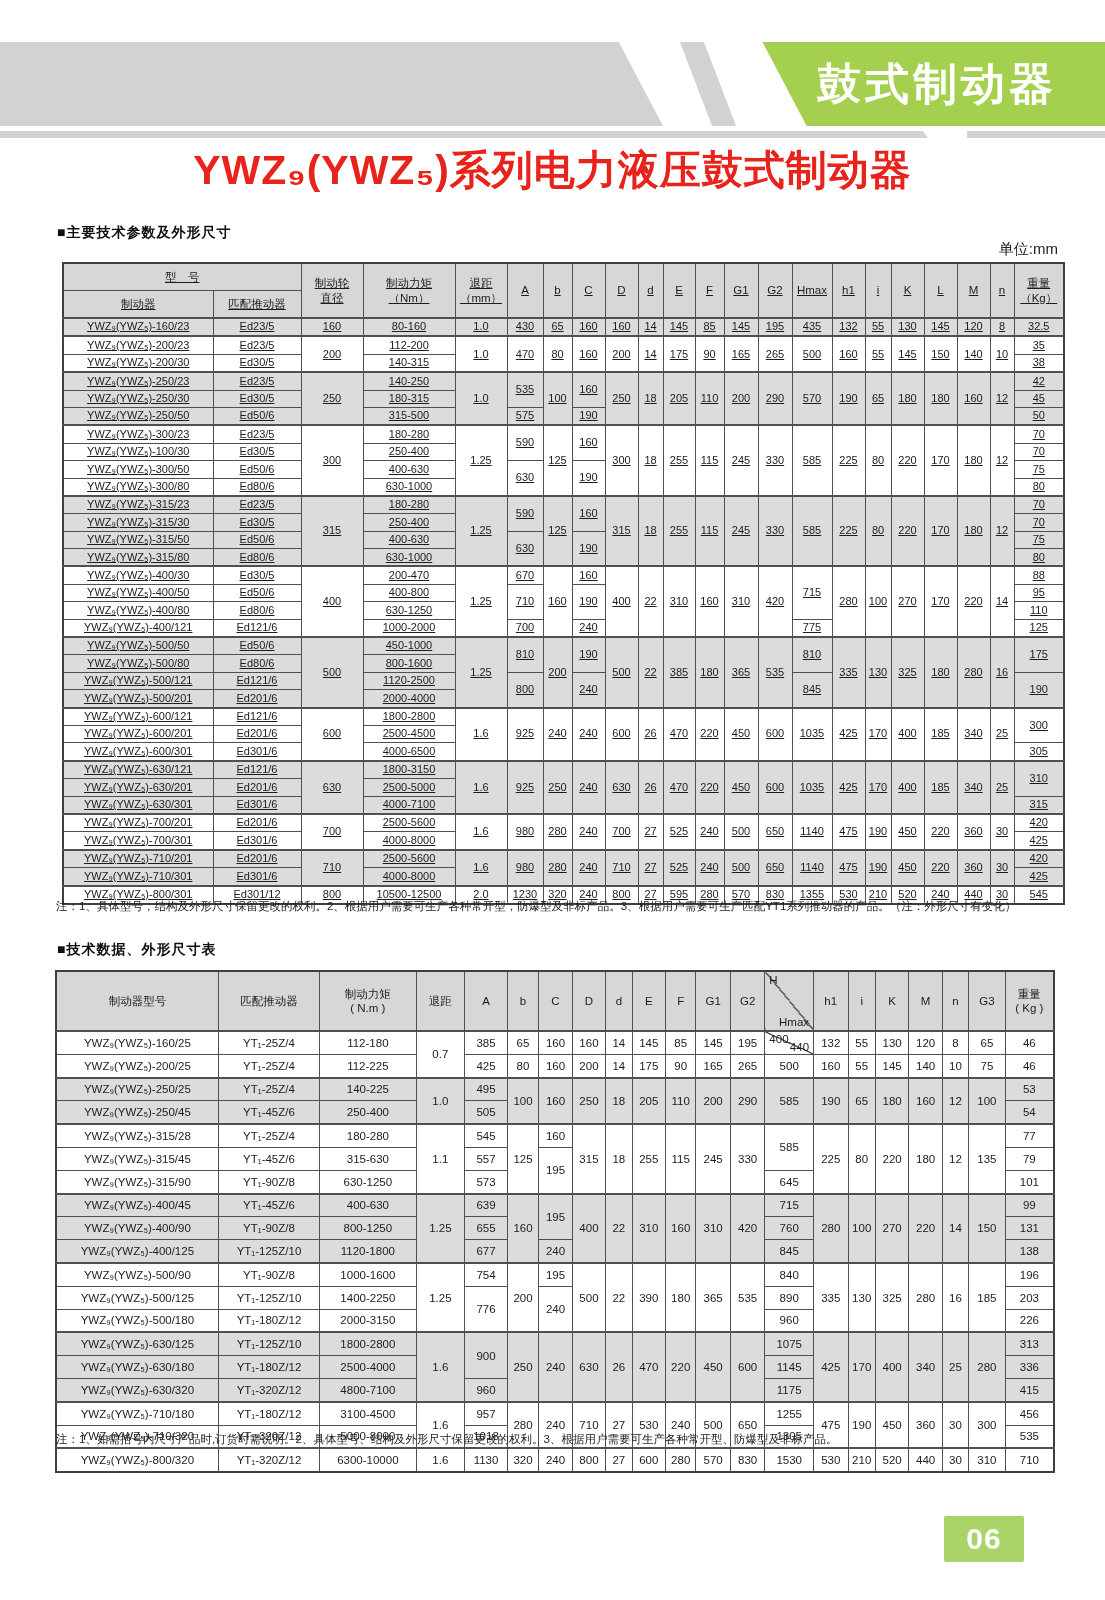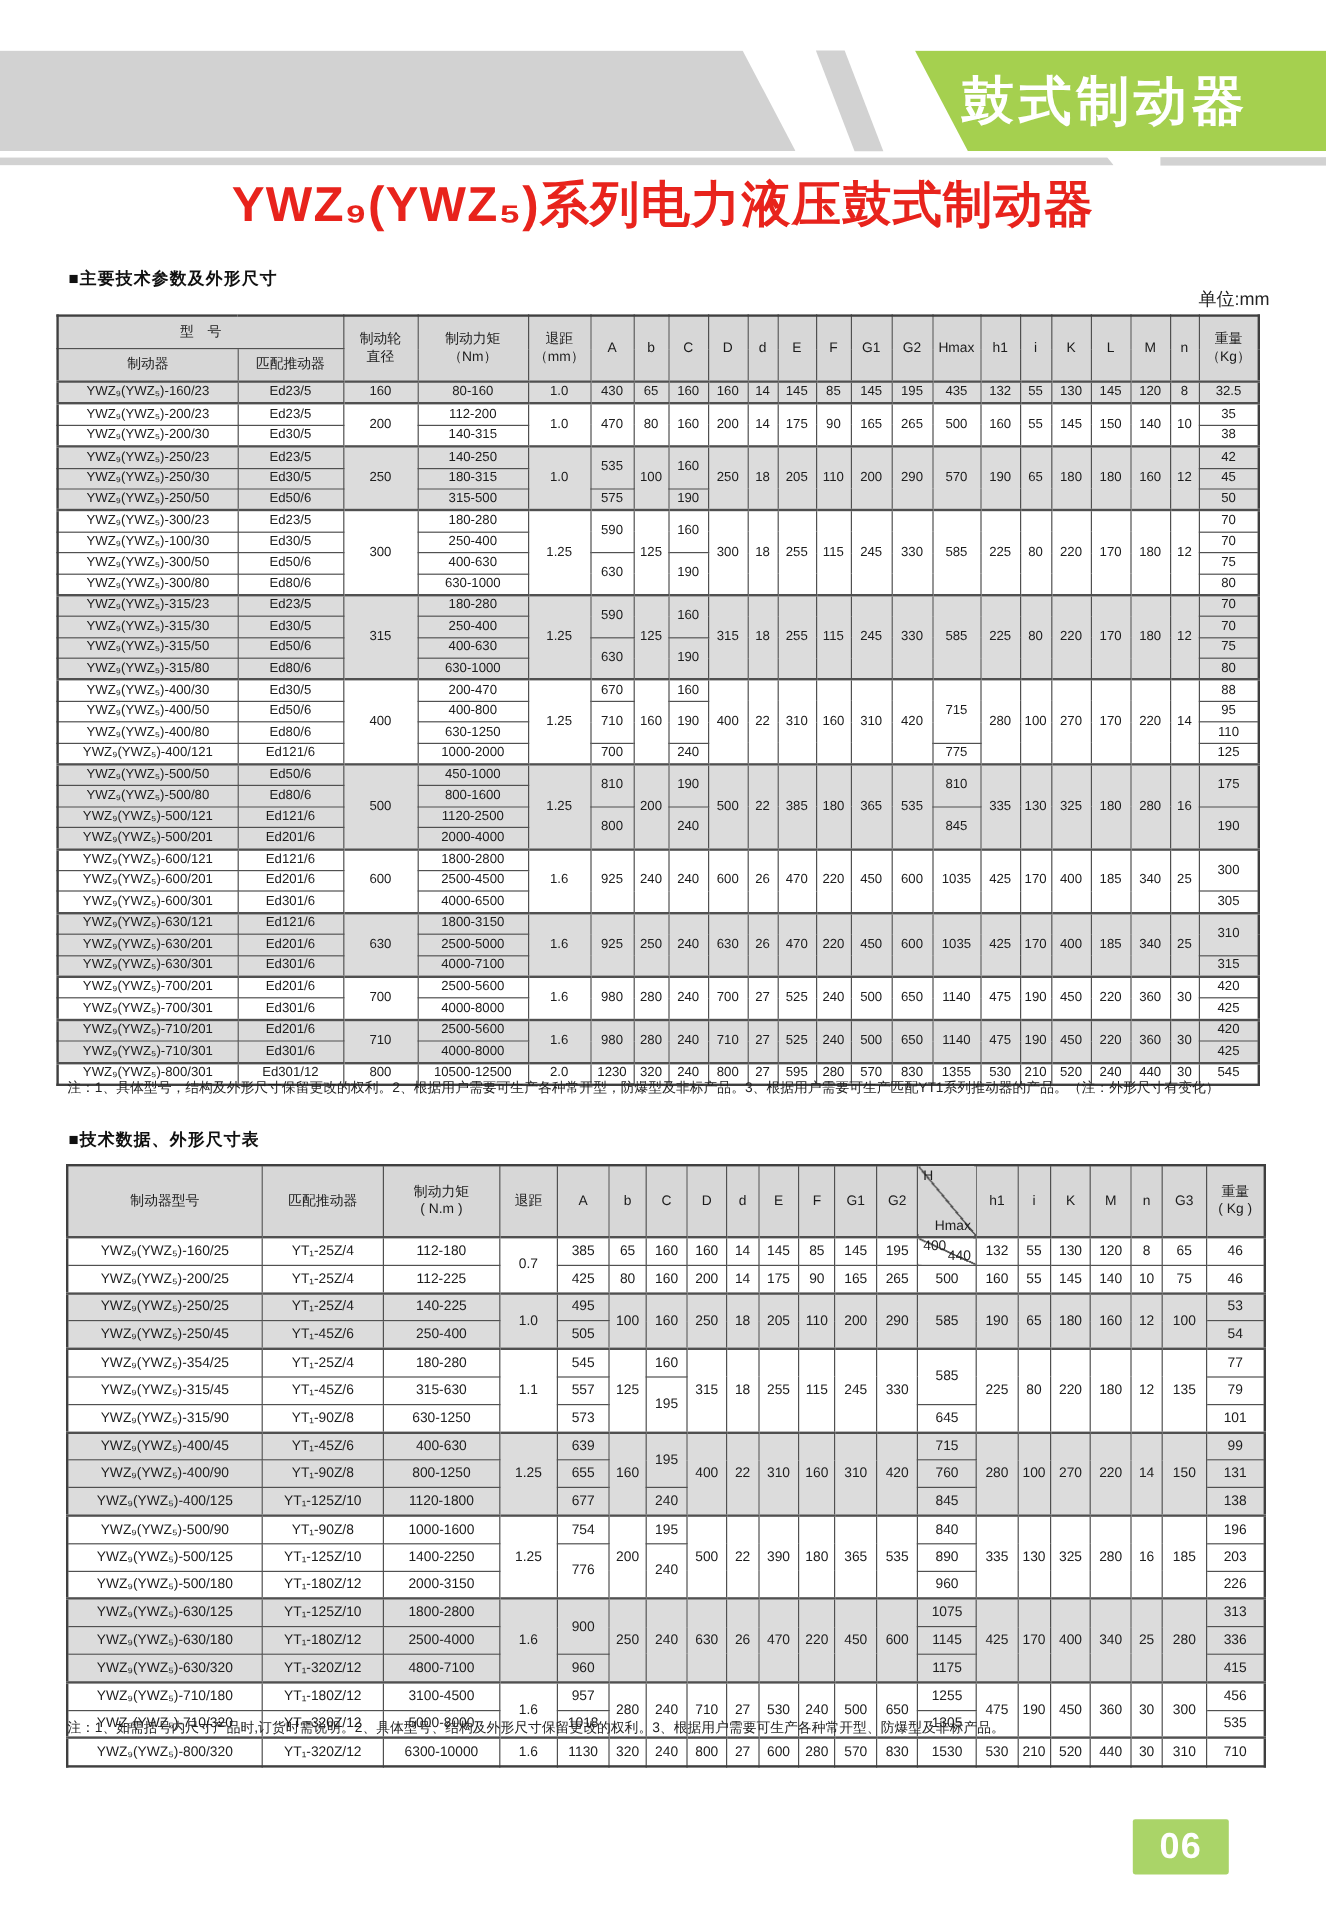--- a/index.html
+++ b/index.html
@@ -10,34 +10,34 @@
   }
   
   .band{position:absolute;top:42px;left:0;width:1105px;height:84px;}
   .band-gray{position:absolute;top:0;left:0;width:100%;height:100%;background:#d2d2d2;
     clip-path:polygon(0 0,56% 0,60% 100%,0 100%);}
   .band-sliver{position:absolute;top:0;bottom:0;left:63%;width:24px;background:#d2d2d2;
     transform:skewX(21deg);}
   .band-green{position:absolute;top:0;left:0;width:100%;height:100%;background:#a5d04f;
     clip-path:polygon(69% 0,100% 0,100% 100%,73% 100%);
     display:flex;align-items:center;justify-content:flex-end;padding-right:0;}
-  .band-title{font-size:44px;font-weight:bold;color:#fff;letter-spacing:4px;margin-right:64px;}
+  .band-title{font-size:44px;font-weight:bold;color:#fff;letter-spacing:4px;margin-right:48px;}
   .substrip{position:absolute;top:131px;left:0;width:1105px;height:7px;}
   .substrip .s1{position:absolute;left:0;top:0;bottom:0;width:84%;background:#d2d2d2;
     clip-path:polygon(0 0,99.4% 0,100% 100%,0 100%);}
   .substrip .s2{position:absolute;left:87.5%;right:0;top:0;bottom:0;background:#d2d2d2;}
   
   .page-title{position:absolute;top:143px;left:0;width:100%;text-align:center;
     font-size:41px;font-weight:bold;color:#e8231c;letter-spacing:1px;}
   .sec-head{position:absolute;left:57px;font-size:14px;font-weight:bold;color:#101010;letter-spacing:1px;}
   .sec1{top:224px;}
   .sec2{top:923px;margin-top:18px;}
   .unit-label{position:absolute;top:240px;right:47px;font-size:15px;color:#222;}
   
-  .twrap1{position:absolute;top:262px;left:47px;width:893px;}
+  .twrap1{position:absolute;top:262px;left:62px;width:893px;text-decoration:underline;}
   .twrap2{position:absolute;top:970px;left:55px;width:1000px;}
   table{border-collapse:collapse;width:100%;table-layout:fixed;border:2px solid #3f3f3f;}
   th,td{border:1px solid #505050;text-align:center;vertical-align:middle;padding:0;
     overflow:hidden;}
   thead th{background:#d7d7d7;white-space:pre-line;font-weight:normal;line-height:1.25;}
   tr.shaded td{background:#dcdcdc;}
   tr.gs td{border-top-width:2px;}
   #table1{font-size:11px;}
   #table1 thead th{height:26px;font-size:11.5px;}
   #table1 tbody td{height:16.4px;line-height:1.05;}
@@ -696,21 +696,21 @@
           <td>53</td>
         </tr>
         <tr class="shaded">
           <td>YWZ₉(YWZ₅)-250/45</td>
           <td>YT₁-45Z/6</td>
           <td>250-400</td>
           <td>505</td>
           <td>54</td>
         </tr>
         <tr class="gs">
-          <td>YWZ₉(YWZ₅)-354/25</td>
+          <td>YWZ₉(YWZ₅)-315/28</td>
           <td>YT₁-25Z/4</td>
           <td>180-280</td>
           <td rowspan="3">1.1</td>
           <td>545</td>
           <td rowspan="3">125</td>
           <td>160</td>
           <td rowspan="3">315</td>
           <td rowspan="3">18</td>
           <td rowspan="3">255</td>
           <td rowspan="3">115</td>

